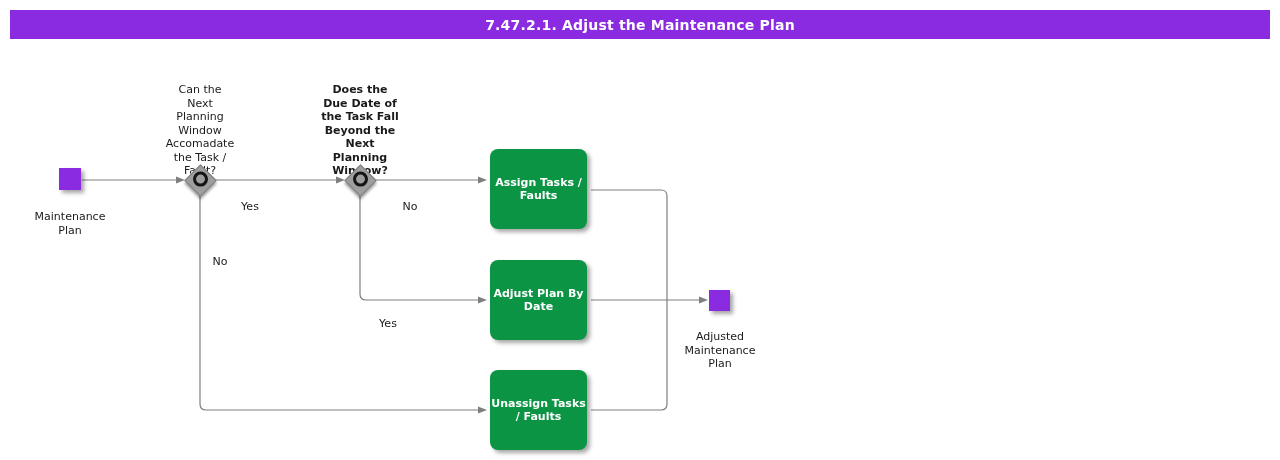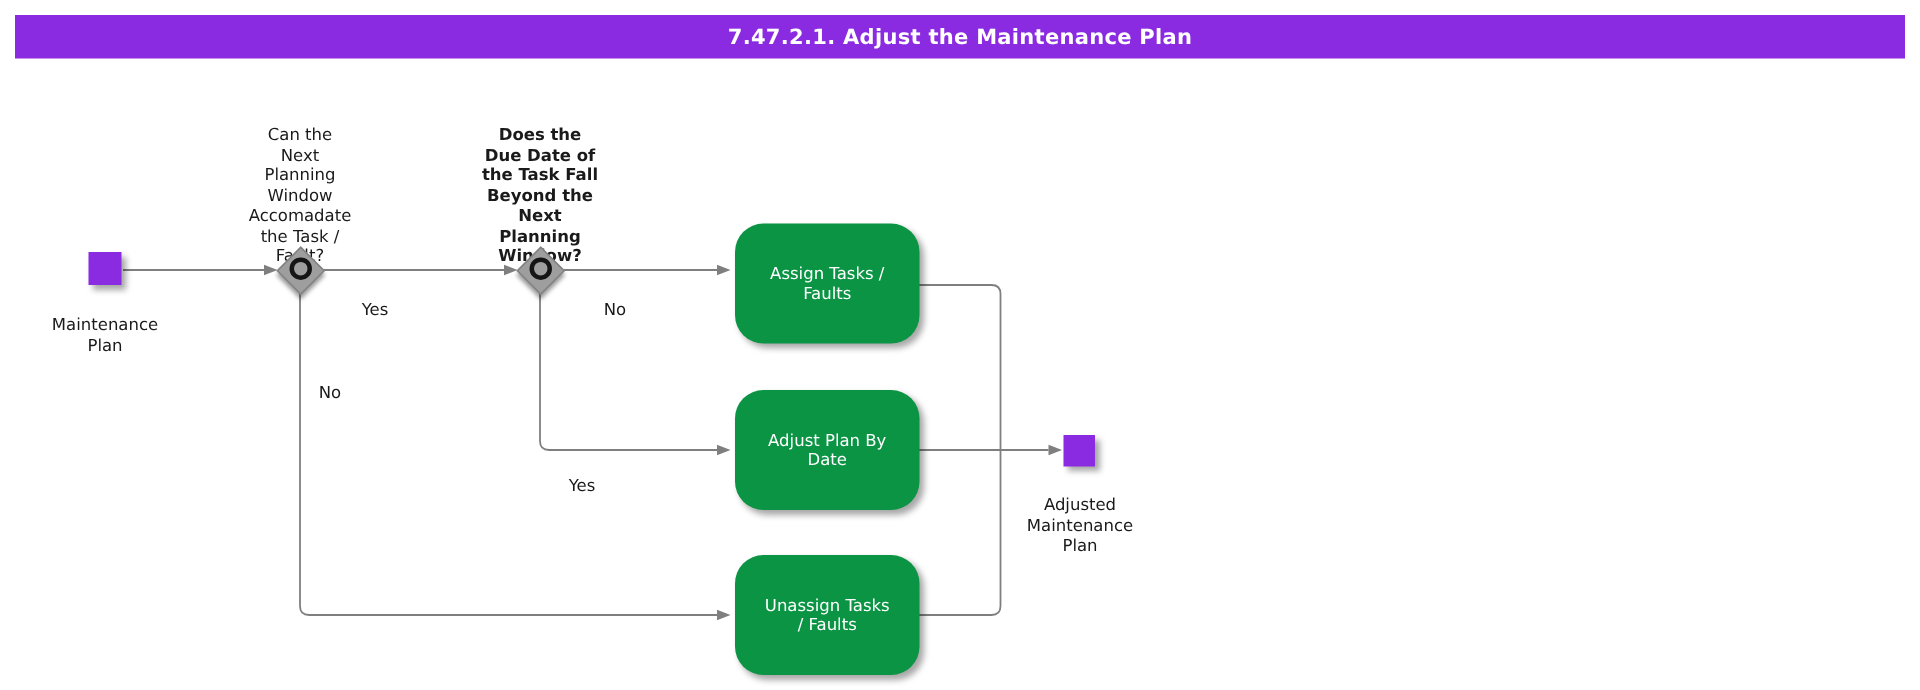--- a/index.html
+++ b/index.html
@@ -16,25 +16,25 @@
     color:#ffffff;font-size:14px;font-weight:bold;letter-spacing:0.2px;white-space:pre;
   }
   svg.edges{position:absolute;left:0;top:0;}
   .edge{stroke:var(--line,#7f7f7f);stroke-width:1.2;fill:none;}
   .arrow{fill:var(--line,#7f7f7f);stroke:none;}
   .event{
     position:absolute;background:var(--event,#8A2BE2);
     box-shadow:3px 3px 4px rgba(0,0,0,0.35);
   }
   .task{
-    position:absolute;width:123px;height:80px;border-radius:19px;
+    position:absolute;width:97px;height:80px;border-radius:8px;
     background:var(--task,#0B9444);
     box-shadow:3px 3px 4px rgba(0,0,0,0.35);
     display:flex;align-items:center;justify-content:center;
-    color:#ffffff;font-size:11px;line-height:13.5px;text-align:center;white-space:pre-line;
+    color:#ffffff;font-size:11px;line-height:13.5px;text-align:center;white-space:pre-line;font-weight:bold;
   }
   .diamond{
     position:absolute;width:21px;height:21px;transform:rotate(45deg);
     background:var(--diamond,#9E9E9E);border:1px solid #828282;
     box-shadow:2px 2px 3px rgba(0,0,0,0.4);
   }
   .diamond .ring{
     position:absolute;left:2px;top:2px;width:9px;height:9px;border-radius:50%;
     border:3px solid #151515;background:transparent;
   }

